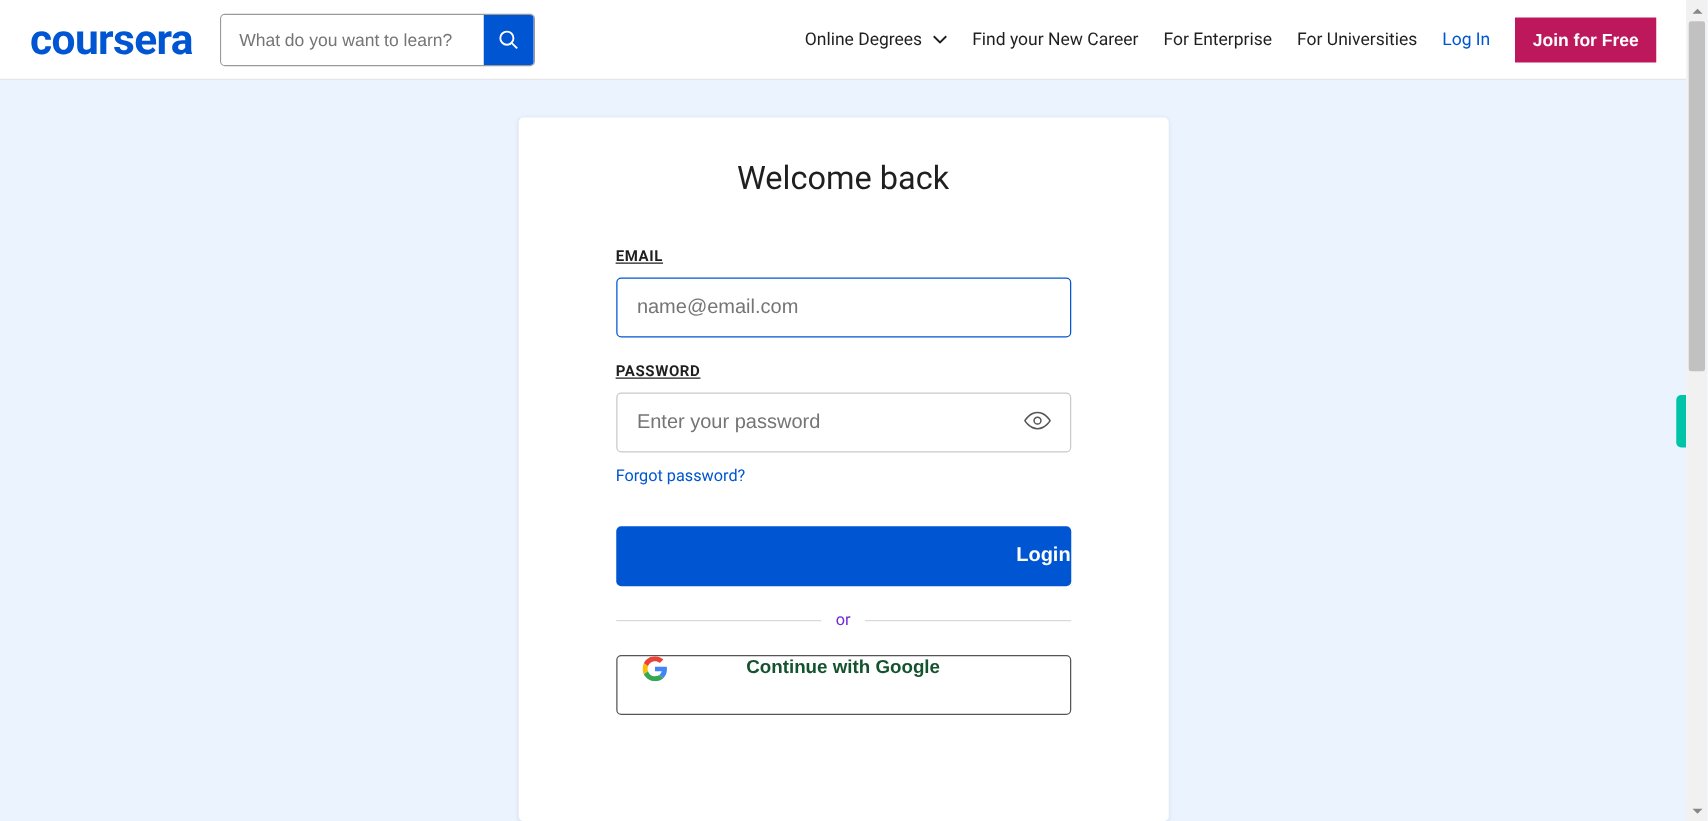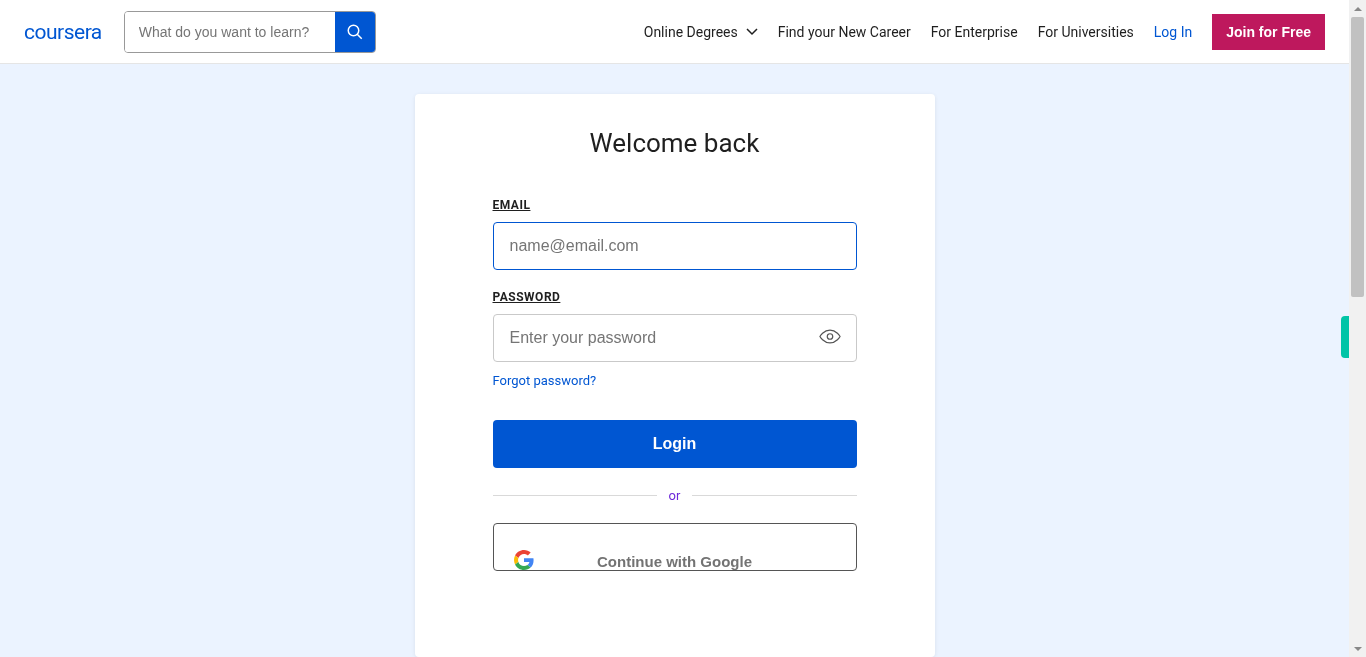--- a/index.html
+++ b/index.html
@@ -23,22 +23,22 @@
     background: #fff;
     border-bottom: 1px solid #e5e5e5;
     display: flex;
     align-items: center;
     padding: 0 24px;
     position: relative;
     z-index: 2;
   }
   .logo {
     color: #0056d2;
-    font-size: 21px;
-    font-weight: 400;
+    font-size: 34px;
+    font-weight: 700;
     letter-spacing: -0.5px;
     margin-right: 22px;
     cursor: pointer;
   }
   .explore-btn {
     background: #0056d2;
     color: #fff;
     border: none;
     border-radius: 4px;
     padding: 10px 16px;
@@ -170,42 +170,43 @@
     width: 100%;
     height: 48px;
     background: #0056d2;
     color: #fff;
     border: none;
     border-radius: 4px;
     font-size: 16px;
     font-weight: 700;
     cursor: pointer;
     margin-bottom: 20px;
+    text-align: right;
   }
   .divider {
     display: flex;
     align-items: center;
     gap: 12px;
     margin-bottom: 20px;
   }
   .divider-line { flex: 1; height: 1px; background: #d9d9d9; }
   .divider-text { font-size: 13px; color: #6d28d9; }
   .social-btn {
     width: 100%;
     height: 48px;
     background: #fff;
     border: 1px solid #555;
     border-radius: 4px;
     font-size: 15px;
     font-weight: 700;
-    color: #737373;
+    color: #14532d;
     cursor: pointer;
     margin-bottom: 14px;
     display: flex;
-    align-items: flex-end;
+    align-items: flex-start;
     padding: 0 18px;
     position: relative;
   }
   .social-btn .ic { position: absolute; left: 20px; display:flex; align-items:center; }
   .social-btn .lbl { flex: 1; text-align: center; }
   
   .scrollbar-track {
     position: absolute;
     right: 0;
     top: 0;

